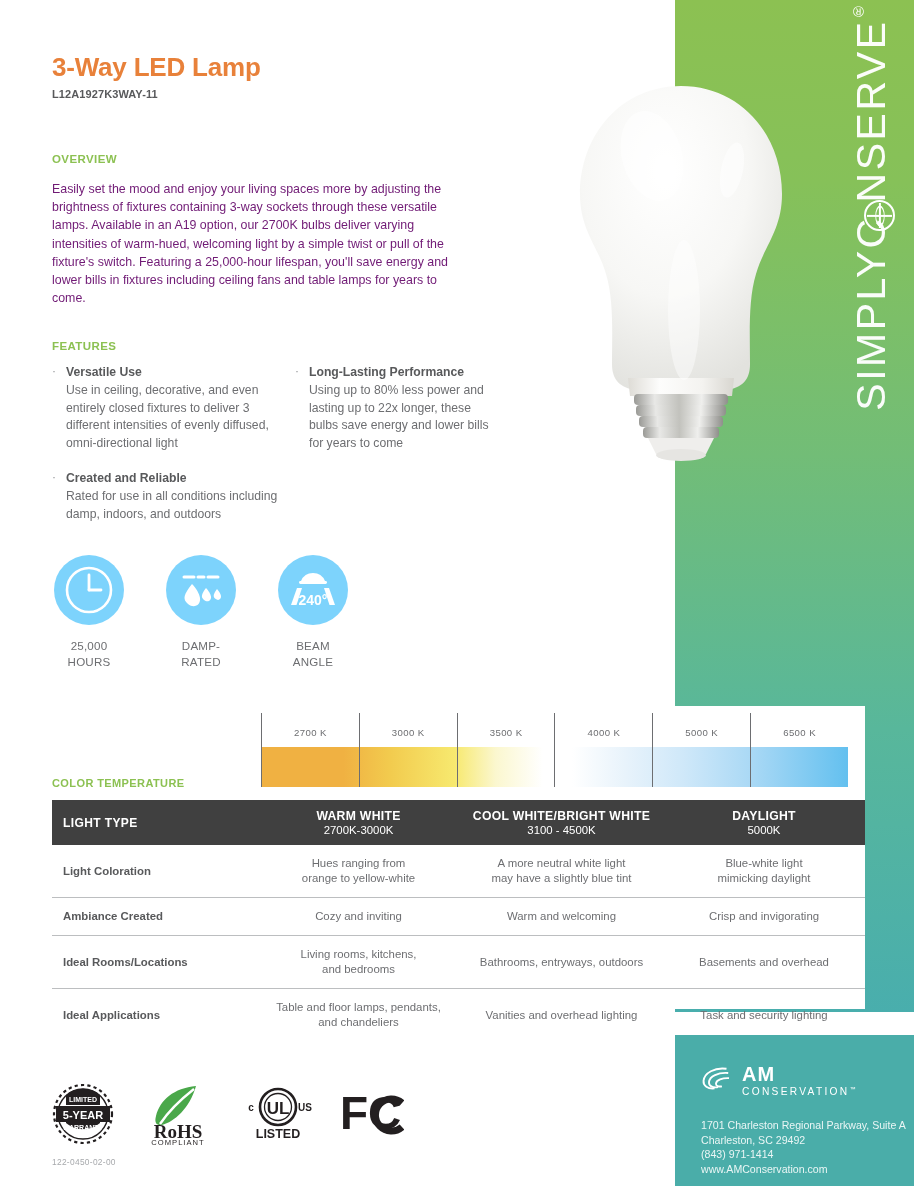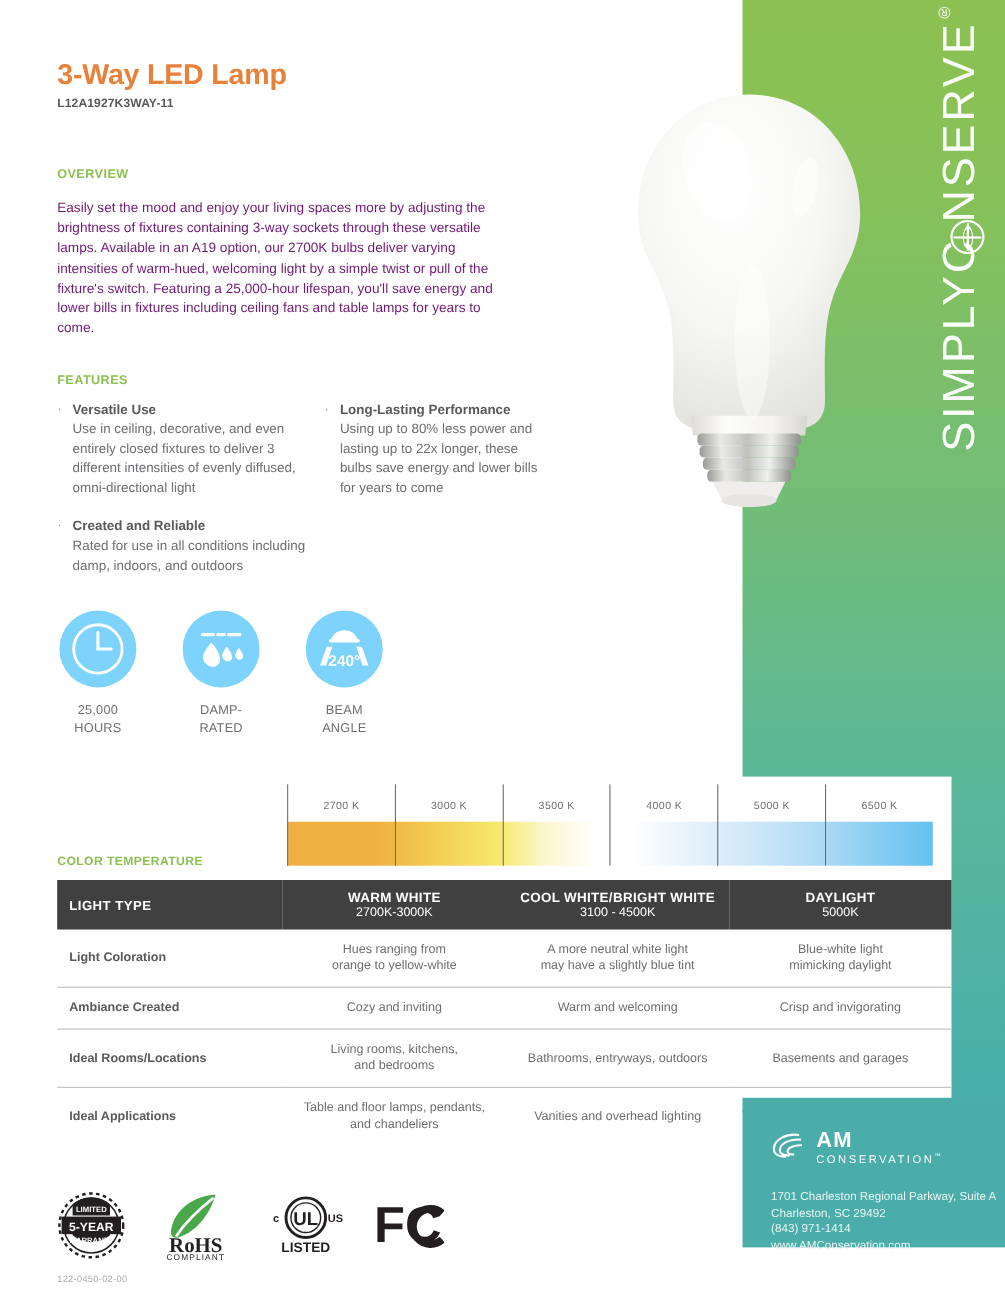--- a/index.html
+++ b/index.html
@@ -140,21 +140,21 @@
   .col-c { width: 203px; }
   .col-d { width: 202px; }
 
   
   .tbl-card {
     position:absolute; left: 0; top: 706px; width: 865px; height: 303px; background:#fff;
   }
 
   
   .foot-panel {
-    position: absolute; left: 675px; top: 998px; width: 239px; height: 136px;
+    position: absolute; left: 675px; top: 1035px; width: 239px; height: 152px;
     background: #4aada9; color:#fff;
   }
   .foot-logo { position:absolute; left: 26px; top: 30px; display:flex; align-items:flex-start; }
   .foot-logo .swirl { width: 34px; height: 28px; margin-right: 7px; }
   .foot-logo .txt .am { font-size: 20px; font-weight: bold; letter-spacing: 1px; line-height: 18px; }
   .foot-logo .txt .cons { font-size: 10.2px; letter-spacing: 2.3px; margin-top: 3px; }
   .foot-logo .txt .cons sup { font-size: 6px; }
   .foot-addr {
     position:absolute; left: 26px; top: 83px; font-size: 10.6px; line-height: 14.6px; color:#eaf6f5;
   }
@@ -354,21 +354,21 @@
         <tr>
           <td class="rowhead">Ambiance Created</td>
           <td>Cozy and inviting</td>
           <td>Warm and welcoming</td>
           <td>Crisp and invigorating</td>
         </tr>
         <tr>
           <td class="rowhead">Ideal Rooms/Locations</td>
           <td>Living rooms, kitchens,<br>and bedrooms</td>
           <td>Bathrooms, entryways, outdoors</td>
-          <td>Basements and garages</td>
+          <td>Basements and overhead</td>
         </tr>
         <tr>
           <td class="rowhead">Ideal Applications</td>
           <td>Table and floor lamps, pendants,<br>and chandeliers</td>
           <td>Vanities and overhead lighting</td>
           <td>Task and security lighting</td>
         </tr>
       </tbody>
     </table>
   </div>

